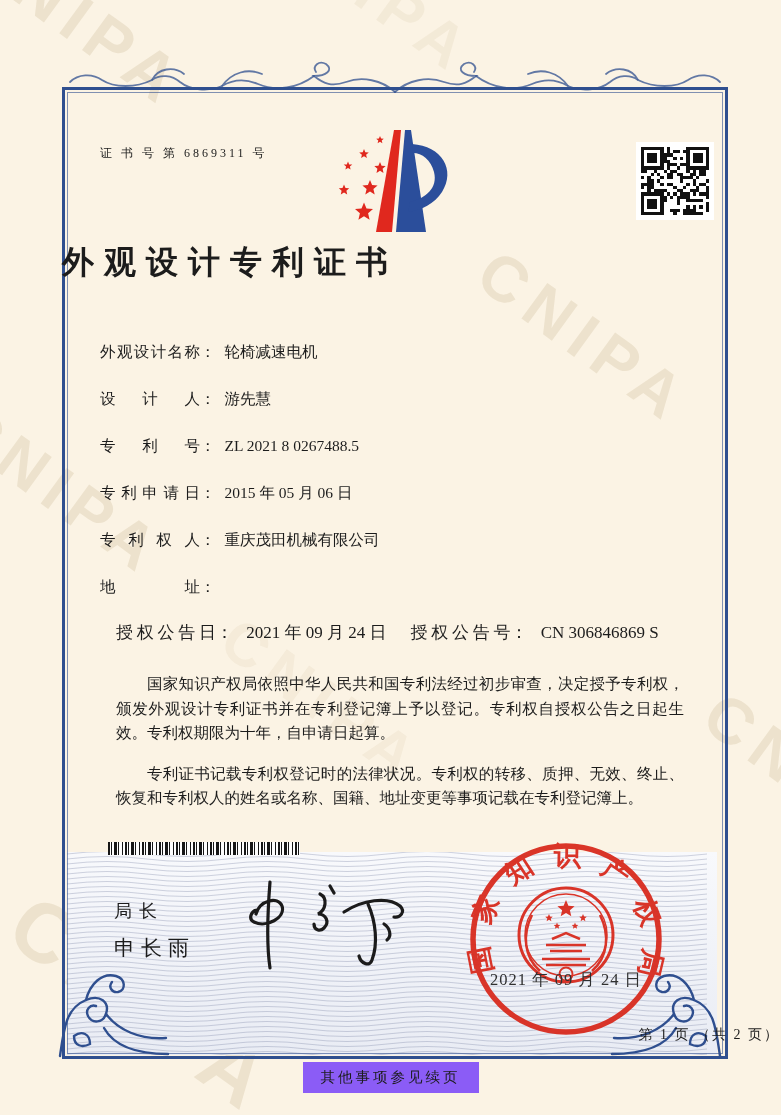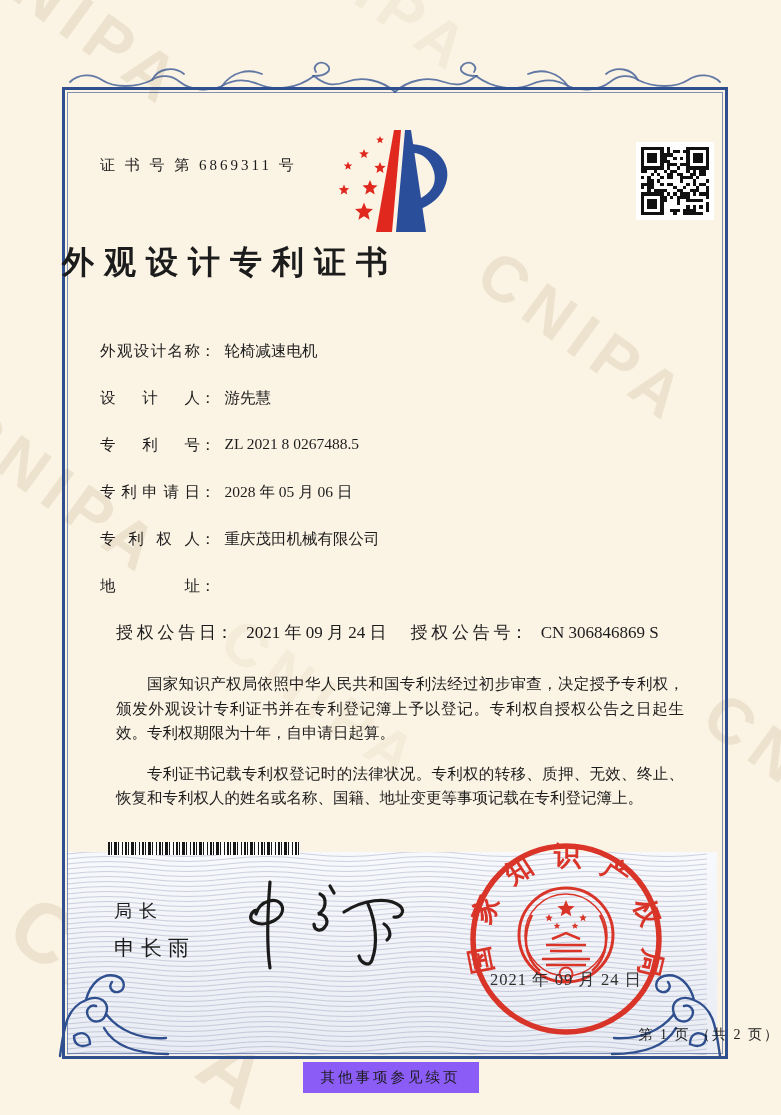--- a/index.html
+++ b/index.html
@@ -11,25 +11,25 @@
       white-space:nowrap;pointer-events:none}
   
   .frame{position:absolute;left:62px;top:87px;width:660px;height:966px;border:3px solid var(--blue)}
   .frame-inner{position:absolute;inset:2px;border:1px solid rgba(47,79,143,.6)}
   
   .band{position:absolute;left:67px;top:852px;width:650px;height:203px;
         background:linear-gradient(#f8f9fc,#e9ecf4)}
   .band svg{display:block;width:100%;height:100%}
   .band path{stroke:rgba(95,105,145,.28);stroke-width:1;fill:none}
   
-  .certno{position:absolute;left:100px;top:156px;font-size:15px;letter-spacing:3px}
+  .certno{position:absolute;left:100px;top:145px;font-size:12px;letter-spacing:3px}
   .title{position:absolute;left:62px;top:241px;width:732px;text-align:left;
          font-size:32px;font-weight:700;letter-spacing:10px}
   .fields{position:absolute;left:100px;top:341px;font-size:15.5px}
-  .frow{display:flex;align-items:flex-start;height:22px;margin-bottom:25px;white-space:nowrap}
+  .frow{display:flex;align-items:center;height:22px;margin-bottom:25px;white-space:nowrap}
   .flabel{display:inline-block;width:100px;text-align:justify;text-align-last:justify}
   .fcolon{margin-right:9px}
   .grant{position:absolute;left:116px;top:621px;font-size:17px;display:flex;white-space:nowrap}
   .grant .pair2{margin-left:24px}
   .paras{position:absolute;left:100px;top:656px;width:600px;font-size:15.5px;
          line-height:24.5px;text-align:justify}
   .paras p{margin:16px;text-indent:2em}
   .barcode{position:absolute;left:108px;top:842px;width:192px;height:13px;
     background:repeating-linear-gradient(90deg,#161616 0 2px,#fdfdfd 2px 3px,#161616 3px 4px,
       #fdfdfd 4px 6px,#161616 6px 9px,#fdfdfd 9px 10px,#161616 10px 11px,#fdfdfd 11px 14px,
@@ -292,21 +292,21 @@
       <span>游先慧</span>
     </div>
     <div class="frow">
       <span class="flabel">专利号</span>
         <span class="fcolon">：</span>
       <span>ZL 2021 8 0267488.5</span>
     </div>
     <div class="frow">
       <span class="flabel">专利申请日</span>
         <span class="fcolon">：</span>
-      <span>2028 年 05 月 06 日</span>
+      <span>2015 年 05 月 06 日</span>
     </div>
     <div class="frow">
       <span class="flabel">专利权人</span>
         <span class="fcolon">：</span>
       <span>重庆茂田机械有限公司</span>
     </div>
     <div class="frow">
       <span class="flabel">地址</span>
         <span class="fcolon">：</span>
     </div>

